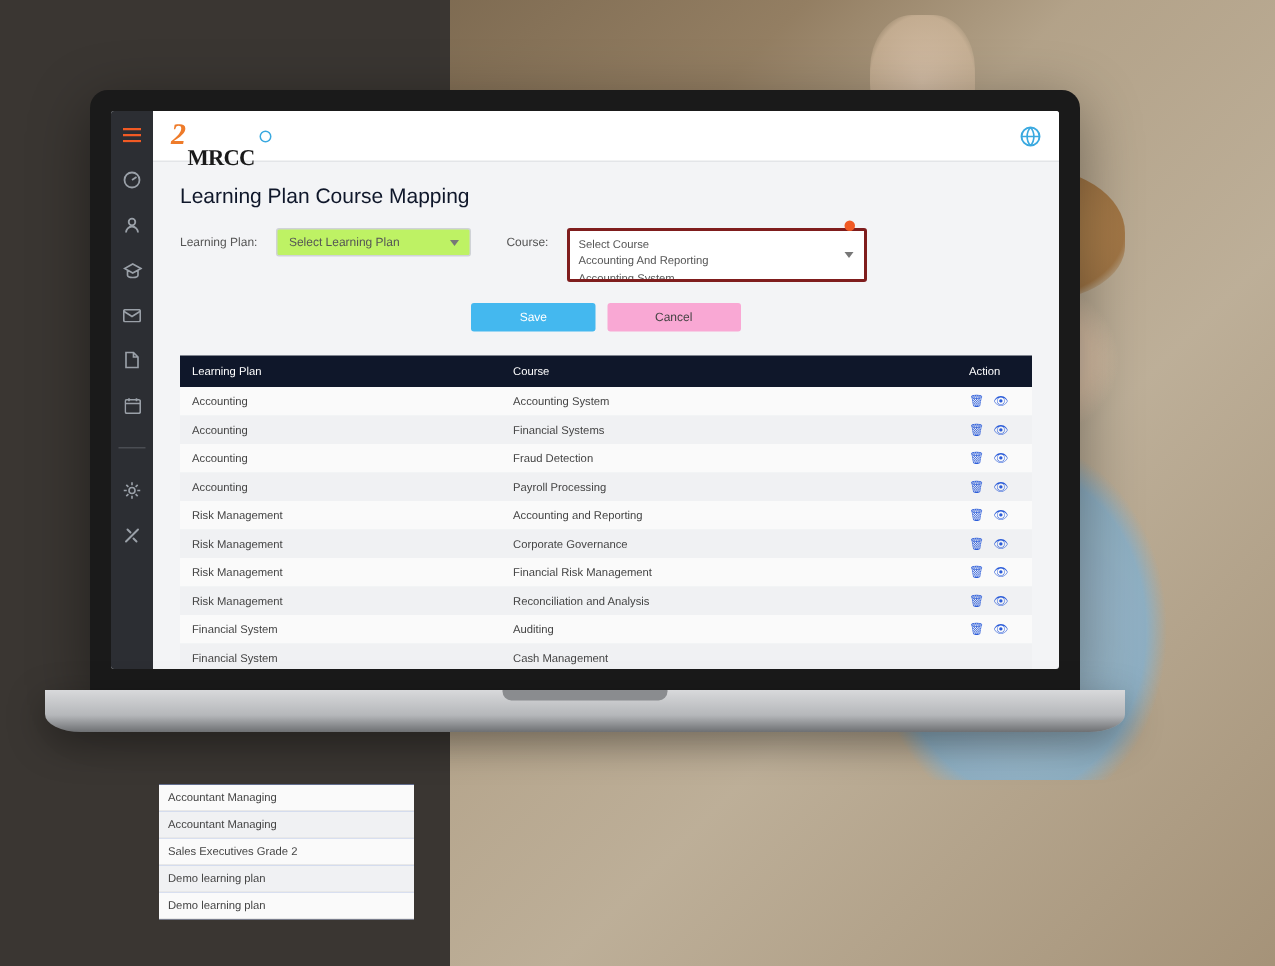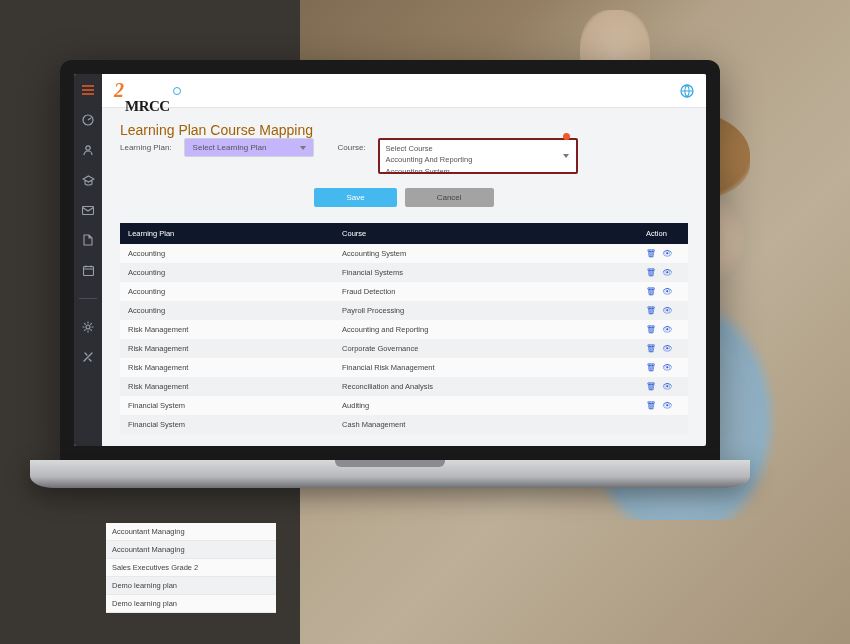--- a/index.html
+++ b/index.html
@@ -152,32 +152,33 @@
     .content {
       flex: 1;
       padding: 14px 18px;
       overflow-y: auto;
       font-size: 8px;
       color: #444;
     }
     .page-title {
       font-size: 14px;
       font-weight: 400;
-      color: #a16207;
+      color: #0f172a;
+      margin-bottom: 14px;
     }
     .form-row {
       display: flex;
       align-items: flex-start;
       gap: 12px;
       margin-bottom: 14px;
     }
     .form-label { font-size: 8px; color: #555; padding-top: 5px; white-space: nowrap; }
     .select-box {
       border: 1px solid #d0d3d7;
-      background: #c4b5fd;
+      background: #bef264;
       border-radius: 2px;
       padding: 4px 34px 4px 8px;
       font-size: 8px;
       color: #555;
       position: relative;
       min-width: 130px;
       height: 19px;
       display: flex;
       align-items: flex-start;
       cursor: pointer;
@@ -226,21 +227,21 @@
     }
     .btn-row { display: flex; justify-content: center; gap: 8px; margin-bottom: 16px; }
     .btn {
       padding: 5px 32px;
       font-size: 8px;
       border-radius: 2px;
       border: none;
       cursor: pointer;
     }
     .btn-primary { background: #44b8ef; color: #fff; }
-    .btn-default { background: #a3a3a3; color: #444; }
+    .btn-default { background: #f9a8d4; color: #444; }
     .table { width: 100%; border-collapse: collapse; font-size: 7.5px; }
     .table th {
       background: #0f172a;
       color: #fff;
       text-align: left;
       padding: 6px 8px;
       font-weight: 400;
     }
     .table th.action-col { text-align: left; width: 50px; }
     .table td {

